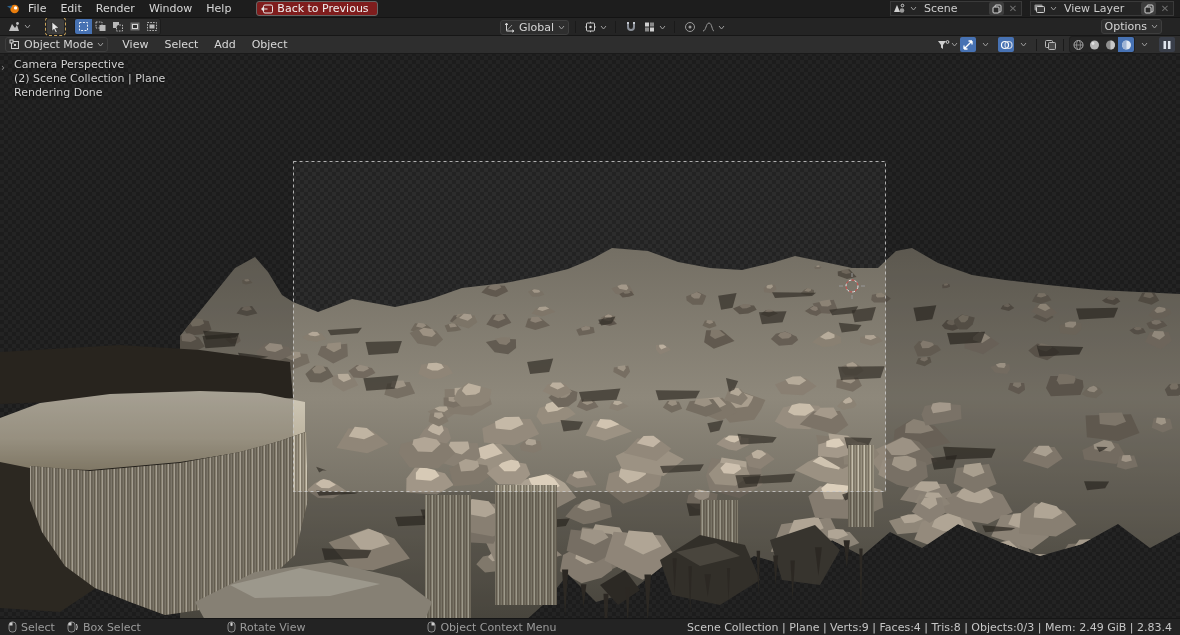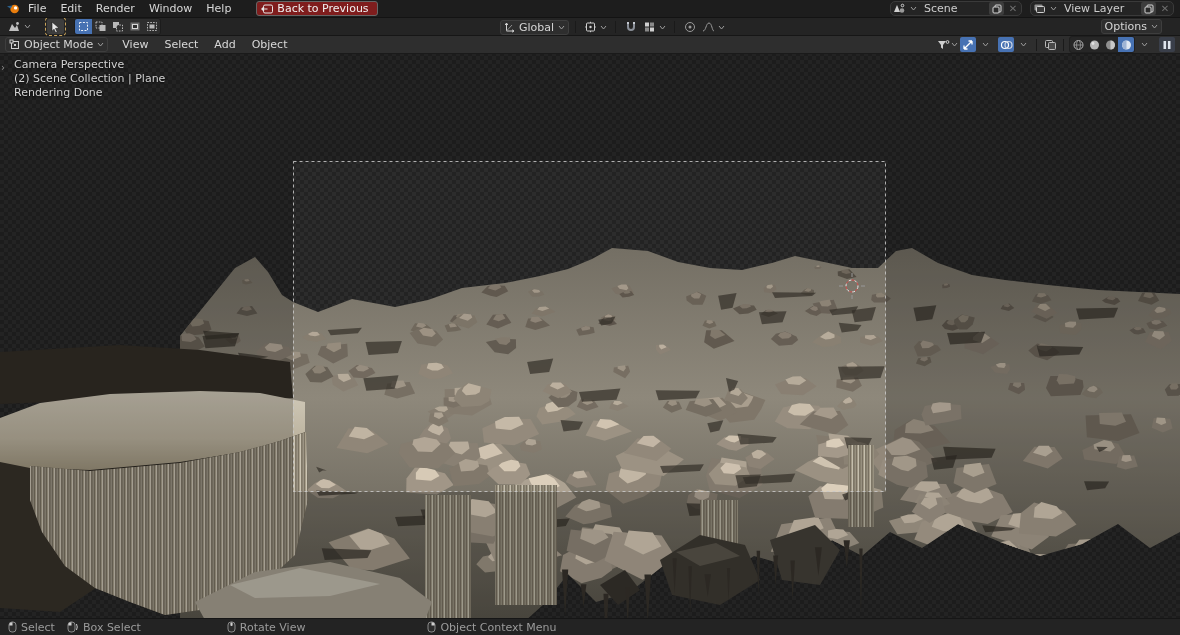--- a/index.html
+++ b/index.html
@@ -10,21 +10,21 @@
   .ic { display:inline-flex; align-items:center; justify-content:center; flex:none; }
   .chev { width:8px; height:8px; }
   .sep { width:1px; height:12px; background:#1a1a1a; margin:0 4px; flex:none; }
 
   
   #topbar { height:18px; background:var(--topbar-bg,#1d1d1d); padding:0 6px; border-bottom:1px solid #131313; position:relative; z-index:5;}
   #topbar .menu { padding:0 7px; height:18px; display:inline-flex; align-items:center; color:#d8d8d8; cursor:default; }
   #back-btn { margin-left:18px; height:15px; background:#7f1d1d; border:1px solid #666; border-radius:3px;
     display:inline-flex; align-items:center; gap:4px; padding:0 8px 0 4px; color:#f0f0f0; }
   .id-block { display:inline-flex; align-items:center; height:15px; background:#242424; border:1px solid #3a3a3a;
-    border-radius:5px; padding:0 2px; gap:3px; }
+    border-radius:0; padding:0 2px; gap:3px; }
   .id-block .name { color:#cdcdcd; padding:0 4px; }
   .id-block .mini-btn { width:15px; height:13px; background:#3d3d3d; border-radius:2px; display:inline-flex; align-items:center; justify-content:center; }
   .id-block .x { color:#6f6f6f; font-size:10px; width:12px; text-align:center; }
   #topbar-right { margin-left:auto; display:flex; gap:8px; }
 
   
   #toolrow { height:18px; background:var(--tool-settings-bg,#242424); padding:0 5px; border-bottom:1px solid #161616; position:relative; z-index:4;}
   .tool-btn { height:15px; min-width:17px; border-radius:2px; display:inline-flex; align-items:center; justify-content:center; padding:0 2px; gap:2px; }
   .tool-btn.active-tool { outline:1px dashed var(--active-tool-outline,#c9a45a); outline-offset:1px; background:#3d3d3d; }
   .mode-group { display:inline-flex; margin-left:10px; border-radius:3px; overflow:hidden; border:1px solid #1c1c1c; }
@@ -923,13 +923,14 @@
   </span>
   <span class="hint" id="hint-context">
     <span class="ic">
       <svg width="9" height="12" viewBox="0 0 9 12">
           <rect x="1" y="1" width="7" height="10" rx="3" fill="#2c2c2c" stroke="#8a8a8a"></rect>
           <path d="M4.5 1.2 A3 3 0 0 1 7.7 4.5 L4.5 4.5 Z" fill="#cfcfcf"></path>
         </svg>
     </span>
     <span>Object Context Menu</span>
   </span>
+  <span id="status-info">Scene Collection | Plane | Verts:9 | Faces:4 | Tris:8 | Objects:0/3 | Mem: 2.49 GiB | 2.83.4</span>
 </div>
 
 </body></html>

